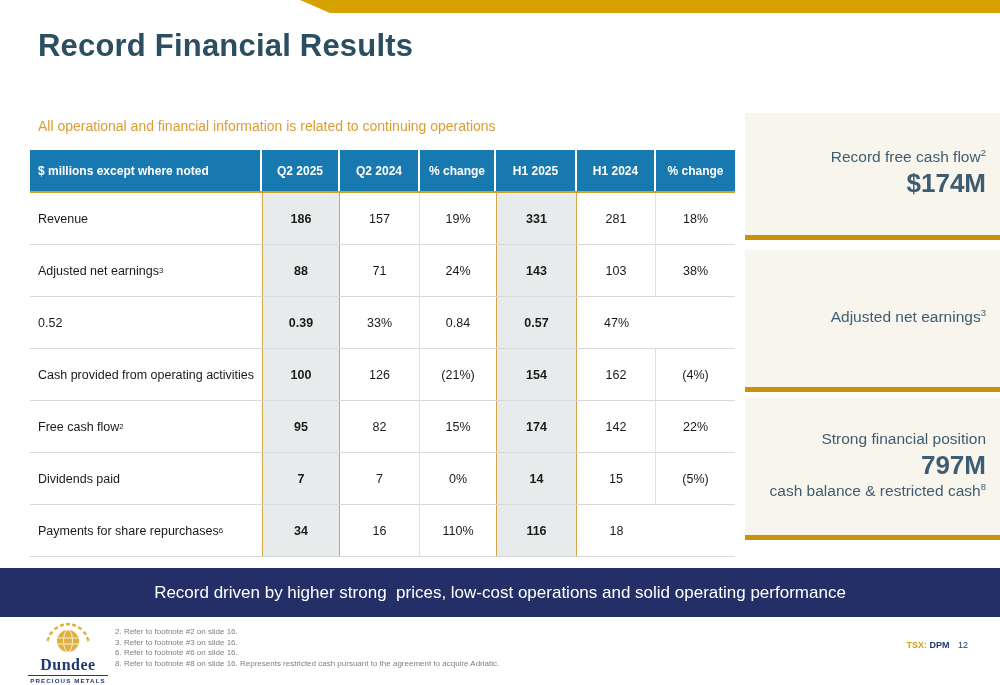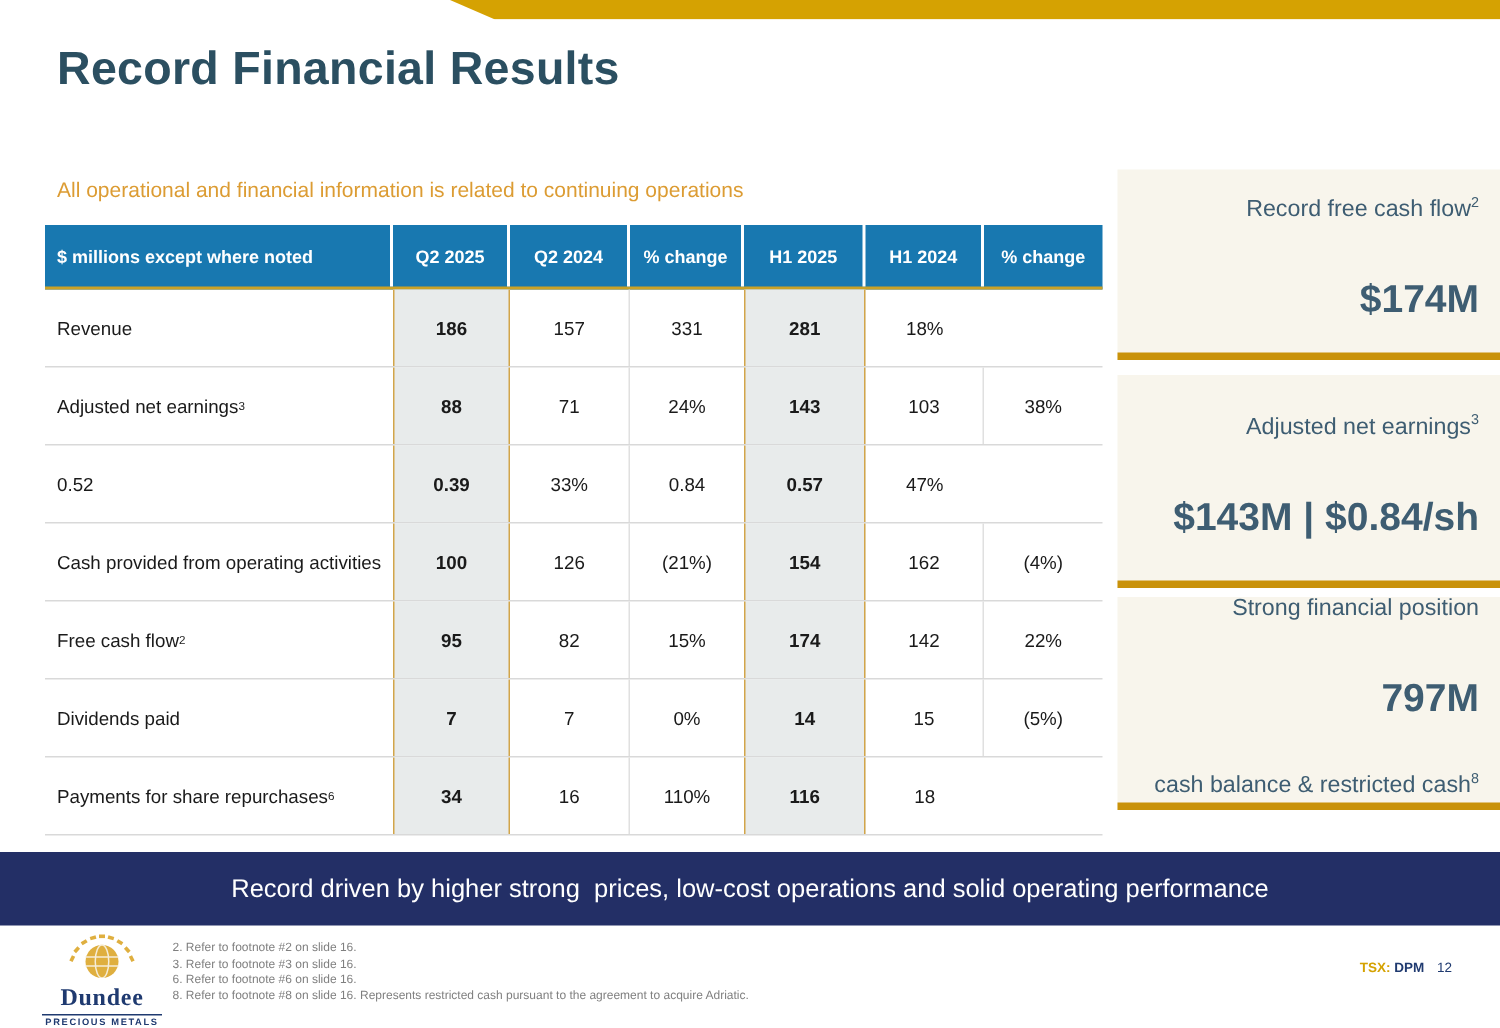--- a/index.html
+++ b/index.html
@@ -31,21 +31,21 @@
   .t-body .t-row > div:nth-child(2),
   .t-body .t-row > div:nth-child(5) { background:#E8EBEB; font-weight:bold;
                                       border-left:1px solid #D2A54A; border-right:1px solid #D2A54A; }
   .t-body .indent { padding-left:24px !important; }
   sup { font-size:0.62em; vertical-align:super; line-height:0; }
 
   
   .callout { position:absolute; left:745px; width:255px; background:#F8F5EC;
              border-bottom:5px solid #C9920A; display:flex; flex-direction:column;
              justify-content:center; align-items:flex-end; padding:6px 14px 10px 10px;
-             text-align:right; color:#3E5D72;gap:33px; }
+             text-align:right; color:#3E5D72; }
   .callout .c-line1 { font-size:15.5px; line-height:21px; }
   .callout .c-big { font-size:26px; font-weight:bold; line-height:32px; }
   .callout .c-line3 { font-size:15.5px; line-height:20px; }
   #callout-0 { top:113px; height:127px; }
   #callout-1 { top:250px; height:142px; }
   #callout-2 { top:398px; height:142px; }
 
   
   .banner { position:absolute; top:568px; left:0; width:1000px; height:49px; background:#232F66;
             display:flex; align-items:center; justify-content:center; }
@@ -85,20 +85,21 @@
     </div>
     <div class="t-body">
 
       <div class="t-row">
         <div>
             <span>Revenue</span>
             <sup></sup>
           </div>
         <div>186</div>
         <div>157</div>
+        <div>19%</div>
         <div>331</div>
         <div>281</div>
         <div>18%</div>
       </div>
 
       <div class="t-row">
         <div>
             <span>Adjusted net earnings</span>
             <sup>3</sup>
           </div>
@@ -173,21 +174,20 @@
     </div>
   </div>
 
   <div class="callout" id="callout-0">
     <div class="c-line1"><span>Record free cash flow</span><sup>2</sup></div>
     <div class="c-big">$174M</div>
   </div>
 
   <div class="callout" id="callout-1">
     <div class="c-line1"><span>Adjusted net earnings</span><sup>3</sup></div>
-    <div class="c-big">$143M | $0.84/sh</div>
   </div>
 
   <div class="callout" id="callout-2">
     <div class="c-line1"><span>Strong financial position</span><sup></sup></div>
     <div class="c-big">797M</div>
     <div class="c-line3"><span>cash balance &amp; restricted cash</span><sup>8</sup></div>
   </div>
 
   <div class="banner">
     <span>Record driven by higher strong  prices, low-cost operations and solid operating performance</span>

